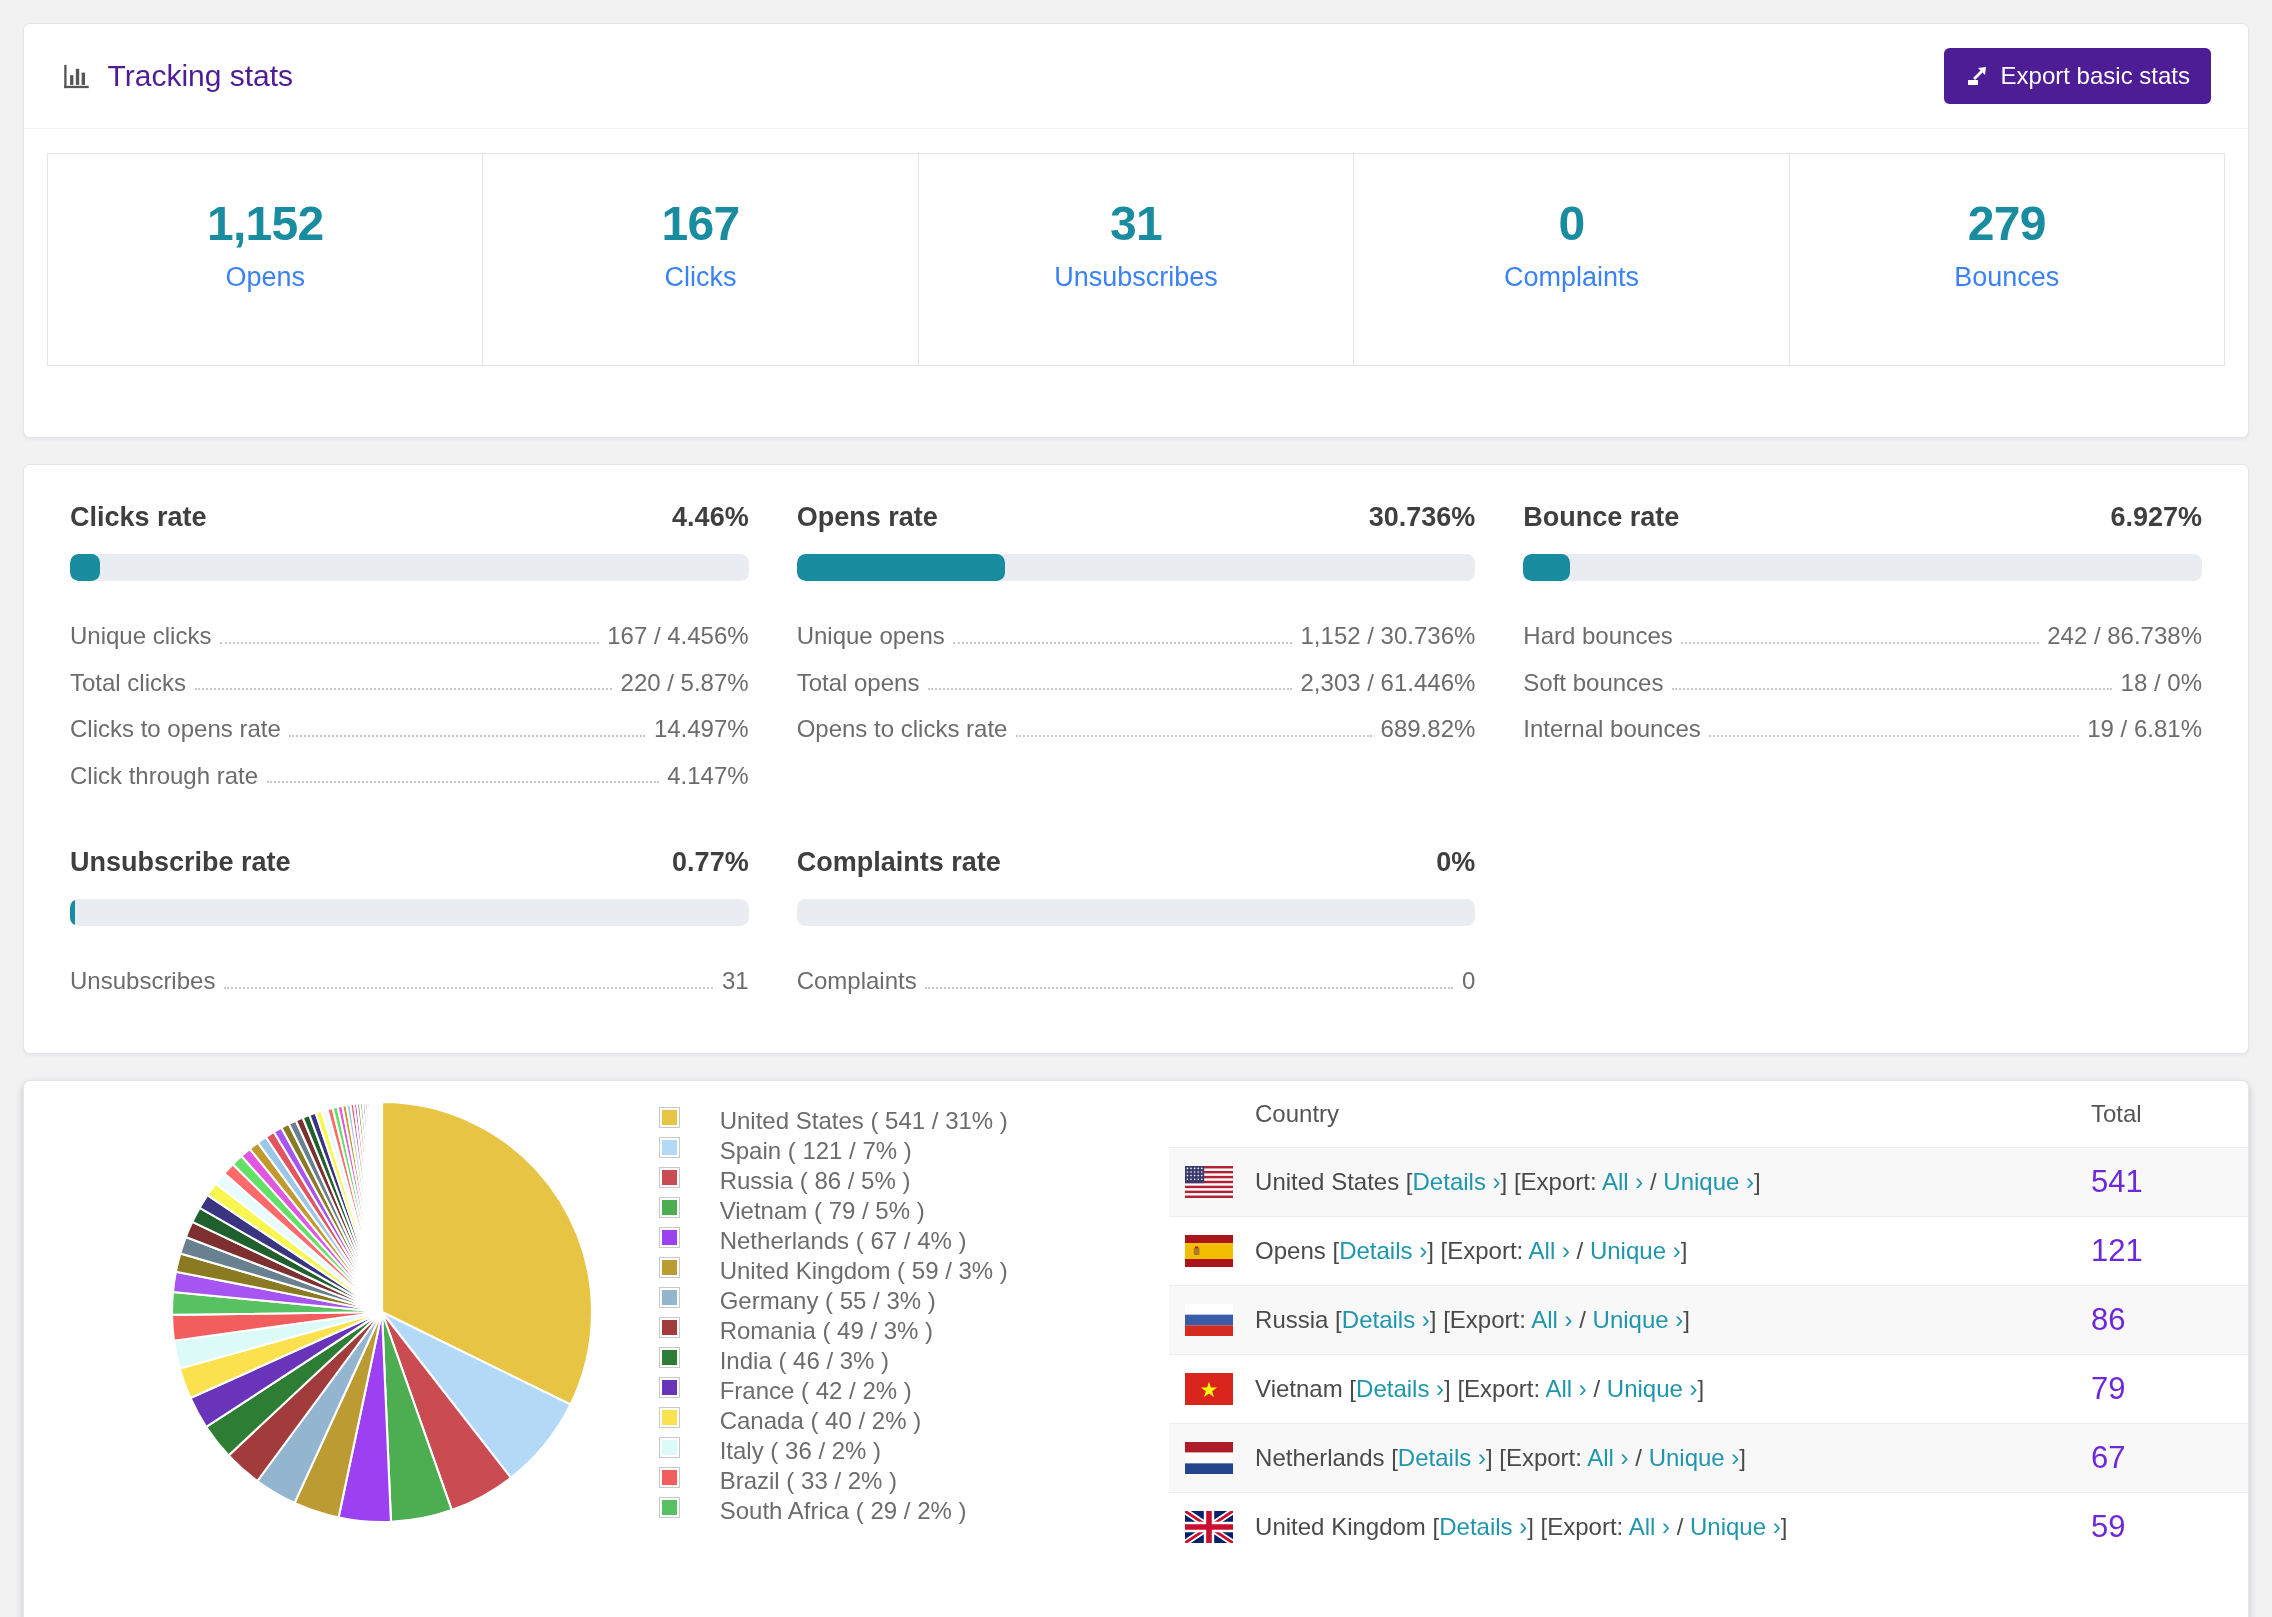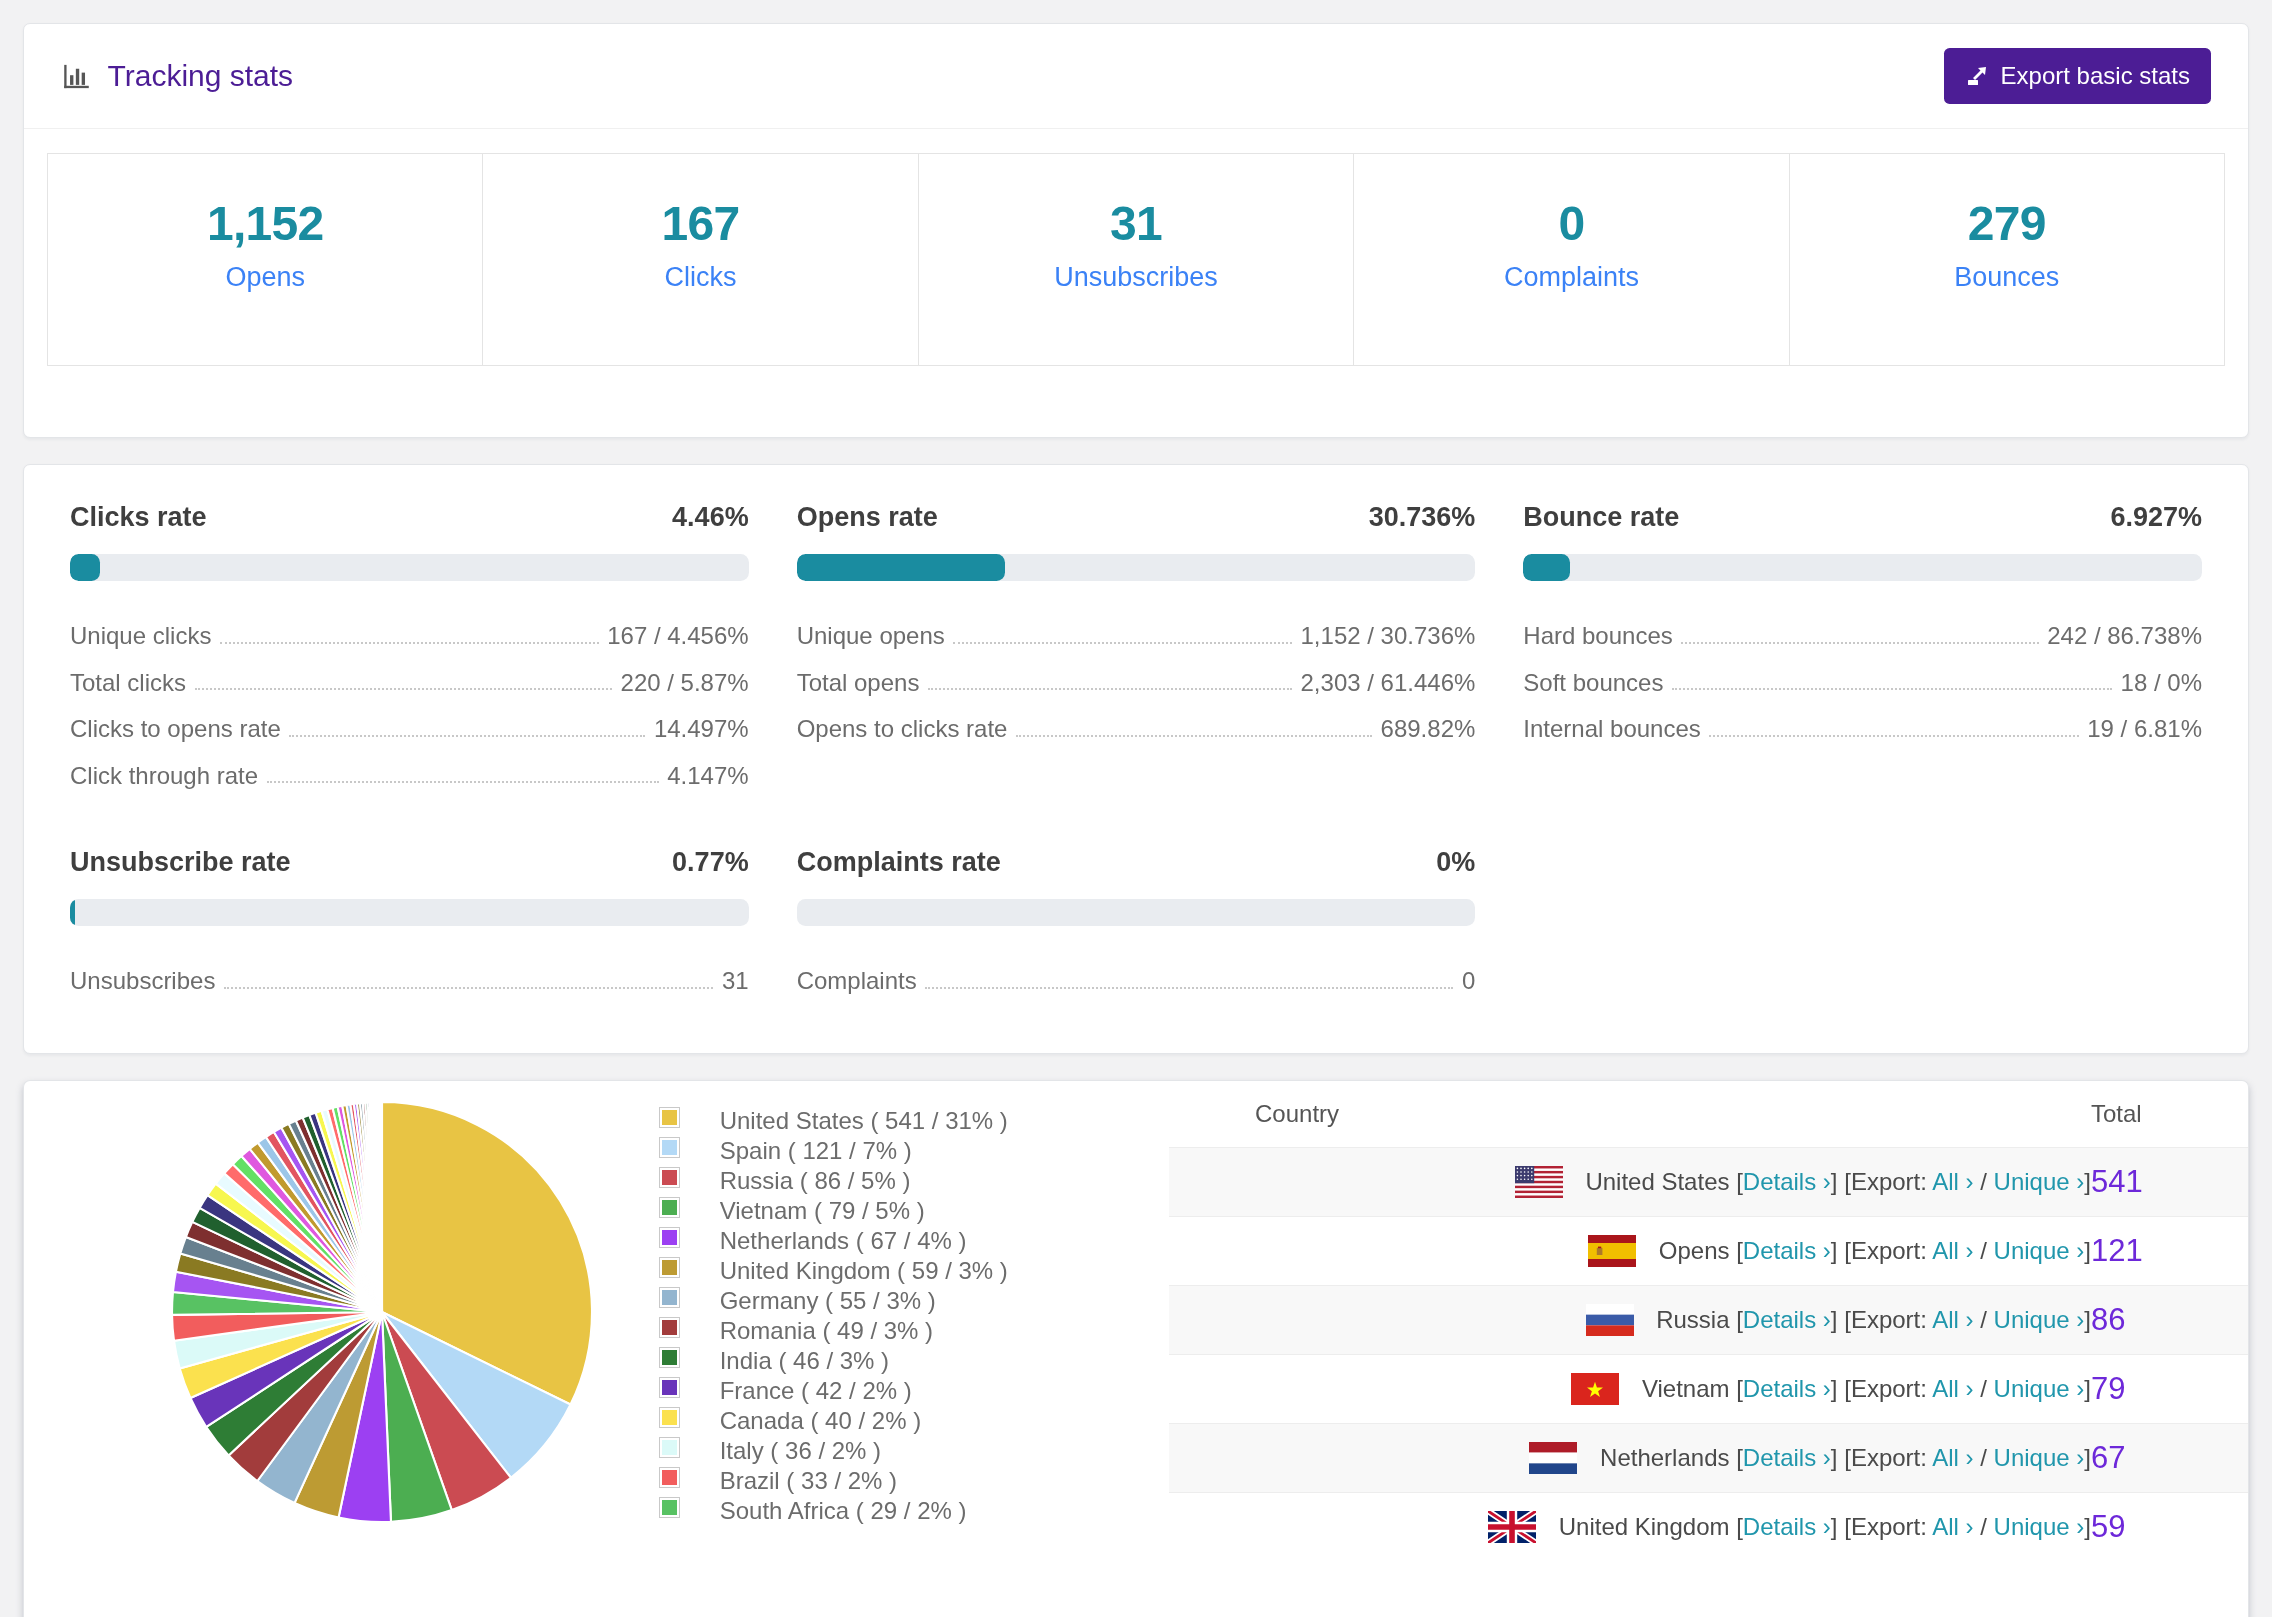--- a/index.html
+++ b/index.html
@@ -78,21 +78,21 @@
     padding:2.1px;margin-right:15.5px;flex:none;
   }
   .legend-swatch > div{width:100%;height:100%;}
   .legend-label{font-size:24px;color:#6c6c6c;white-space:nowrap;}
   .geo-table{flex:1;}
   .geo-thead{display:flex;align-items:center;height:66px;}
   .geo-thead .col-country{flex:1;padding-left:86px;font-size:24px;color:#555;}
   .geo-thead .col-total{width:157px;font-size:24px;color:#555;}
   .geo-row{display:flex;align-items:center;height:68px;border-top:1.4px solid #ededed;}
   .geo-row:nth-child(odd){background:#f8f8f8;}
-  .geo-row .country-cell{flex:1;display:flex;align-items:center;padding-left:15.5px;justify-content:flex-end;}
+  .geo-row .country-cell{flex:1;display:flex;align-items:center;padding-left:15.5px;}
   .geo-row .flag{width:48px;height:32px;flex:none;display:flex;}
   .geo-row .flag svg{width:48px;height:32px;}
   .geo-row .cname{margin-left:22.6px;font-size:24px;color:#4a4a4a;white-space:nowrap;}
   .geo-row .cname a{color:#2096ac;text-decoration:none;cursor:pointer;}
   .geo-row .total-cell{width:157px;font-size:31px;color:#6d28d9;}
 </style>
 </head>
 <body>
 
 <div class="page">

